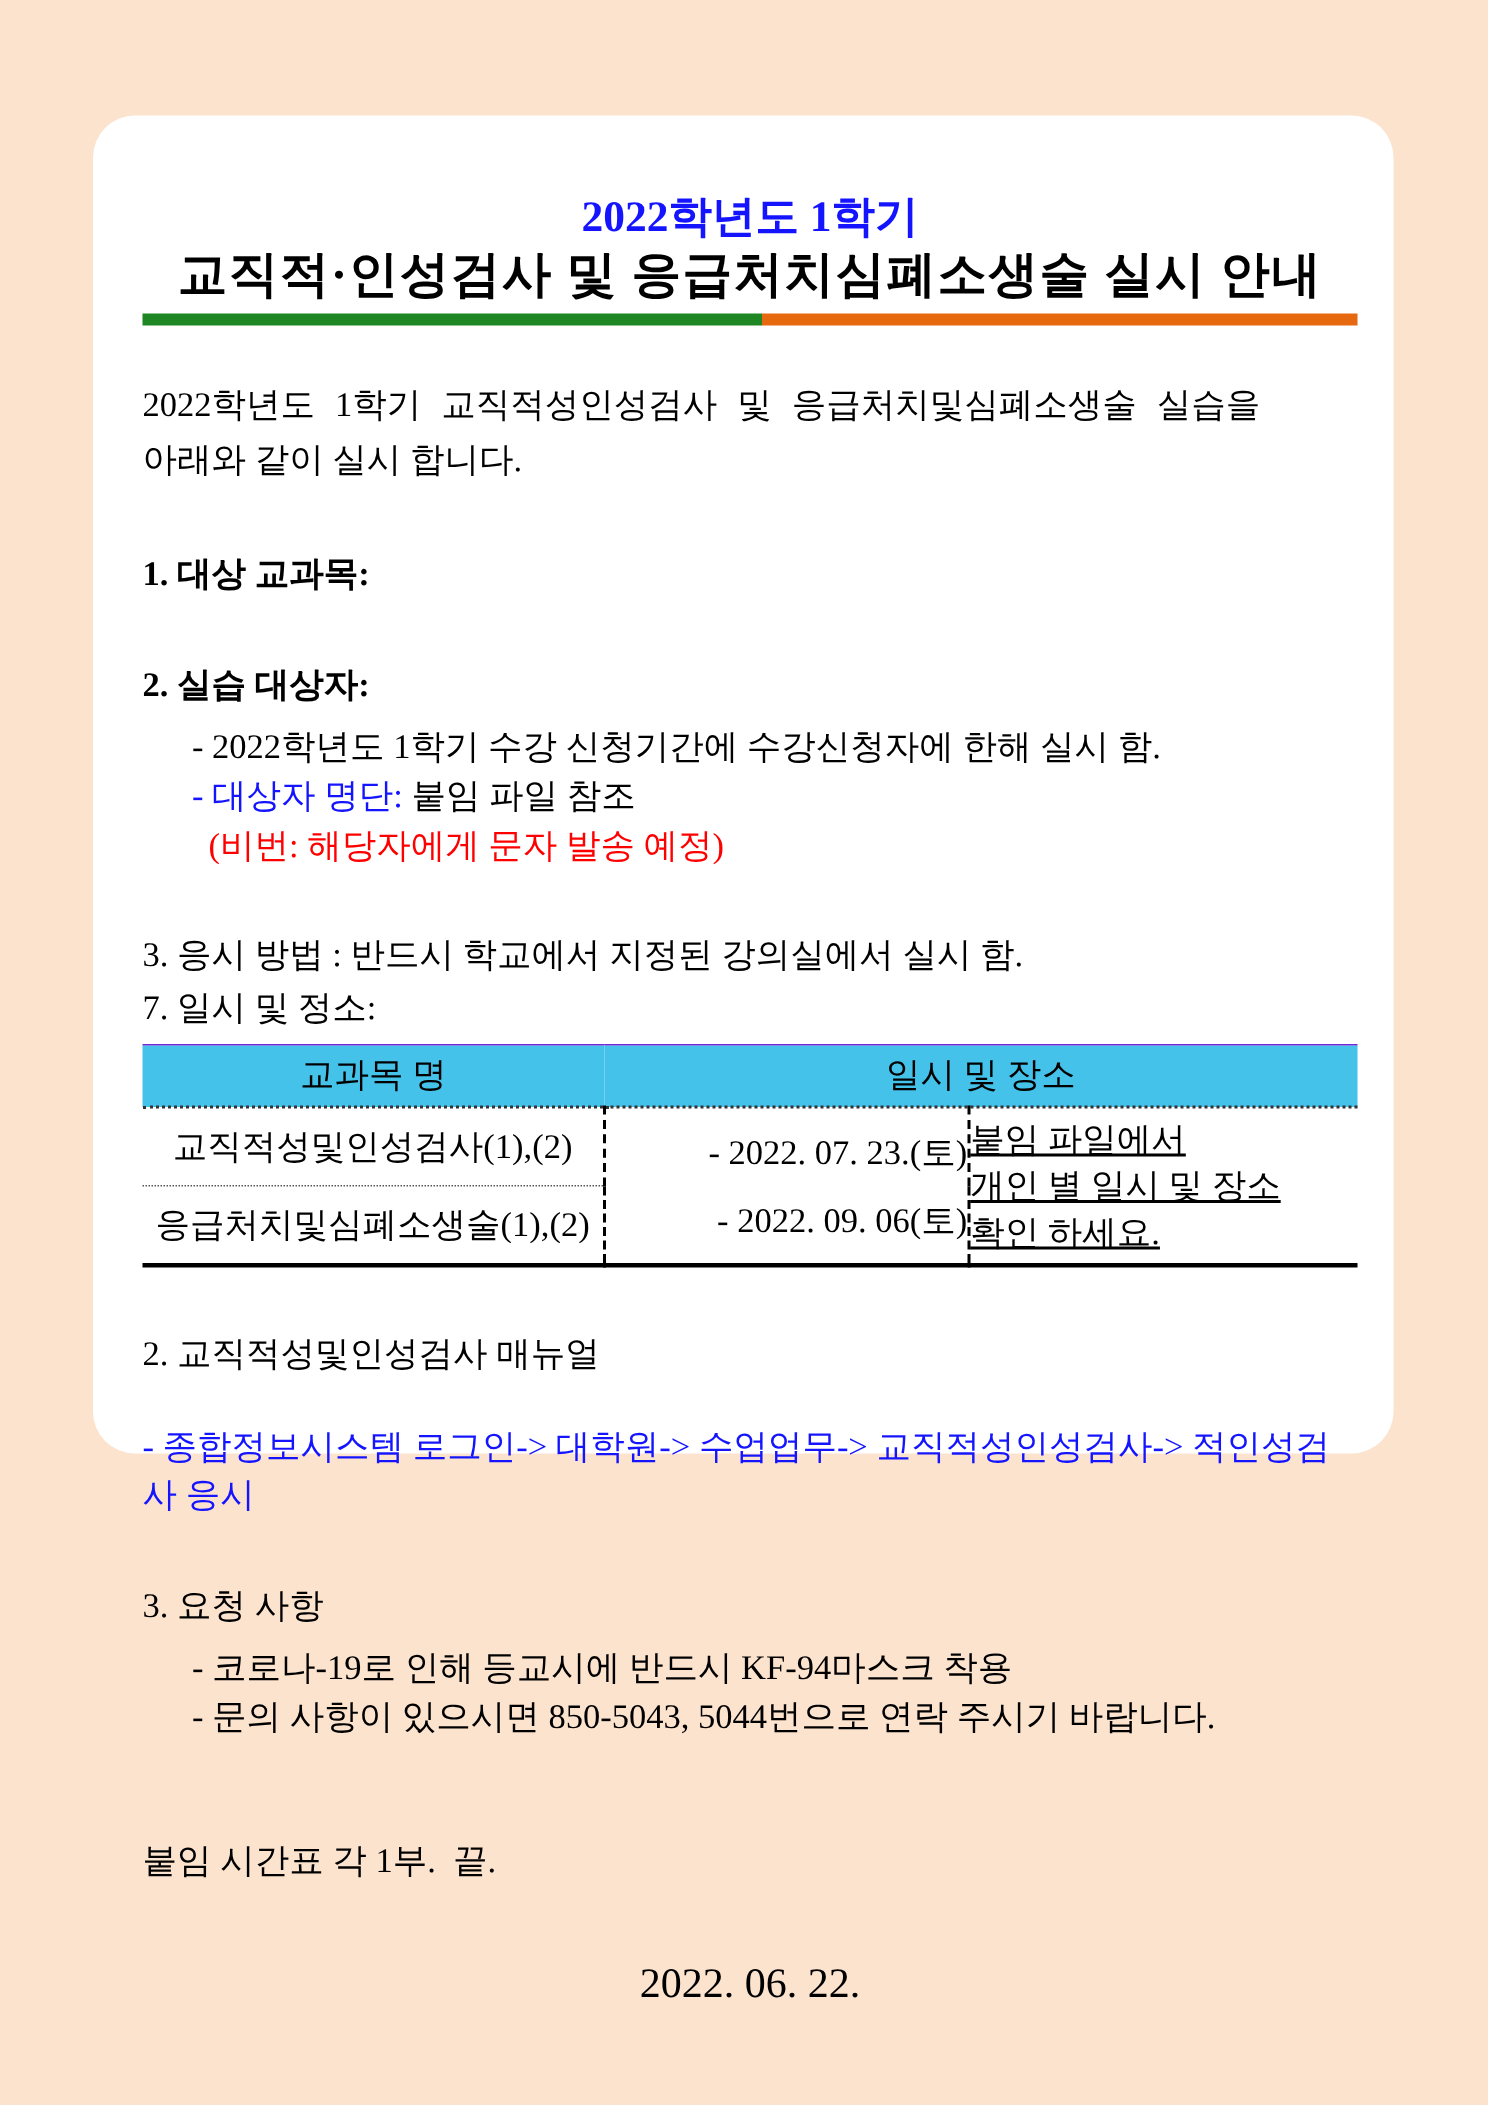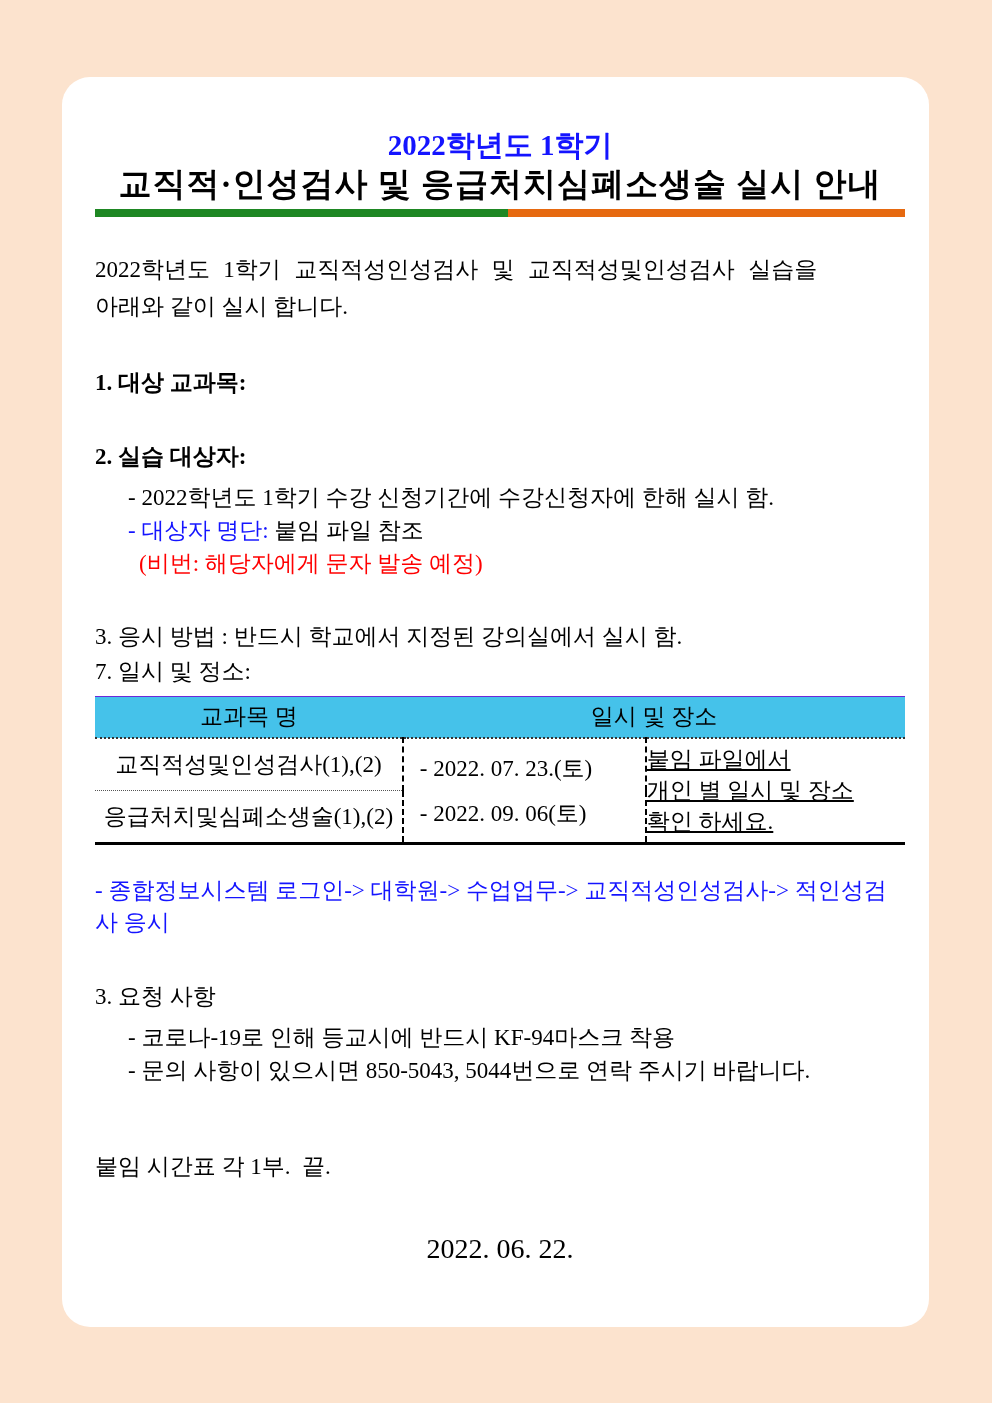--- a/index.html
+++ b/index.html
@@ -13,21 +13,21 @@
   * { box-sizing: border-box; margin: 0; padding: 0; }
   html, body {
     width: 992px; height: 1403px;
     font-family: "Liberation Serif", "DejaVu Serif", serif;
     color: #000;
   }
   body { background: var(--page-bg); position: relative; }
   .sheet {
     position: absolute;
     left: 62px; top: 77px;
-    width: 867px; height: 1250px;
+    width: 867px; height: 892px;
     background: #ffffff;
     border-radius: 28px;
     padding: 50px 24px 0 33px;
   }
   .title-semester {
     text-align: center;
     font-size: 29px;
     font-weight: bold;
     color: var(--accent-blue);
     line-height: 36px;
@@ -81,21 +81,21 @@
     border-right: 2px dashed #000;
     padding: 10px 0;
   }
   tr.row-first td.subject { border-bottom: 1px dotted #555; }
   td.dates {
     width: 30%;
     border-right: 2px dashed #000;
     padding-left: 16px;
     vertical-align: middle;
   }
-  td.dates div { line-height: 45px; }
+  td.dates div { line-height: 45px; text-align: right; }
   td.place { width: 32%; vertical-align: middle; text-decoration: underline; }
   td.place div { line-height: 31px; }
 
   .manual-heading { font-size: 23px; margin-top: 42px; line-height: 32px; }
   .manual-path { font-size: 23px; margin-top: 30px; line-height: 32px; color: var(--accent-blue); }
 
   .attachment { font-size: 23px; margin-top: 64px; line-height: 32px; white-space: pre-wrap; }
 
   .issue-date { text-align: center; font-size: 28px; margin-top: 48px; line-height: 36px; }
 </style>
@@ -105,21 +105,21 @@
 <div class="sheet">
 
   <div class="title-semester">2022학년도 1학기</div>
   <div class="title-main">교직적·인성검사 및 응급처치심폐소생술 실시 안내</div>
   <div class="title-underline">
     <div class="seg-green"></div>
     <div class="seg-orange"></div>
   </div>
 
   <div class="intro">
-    <div class="justified">2022학년도 1학기 교직적성인성검사 및 교직적성및인성검사 실습을</div>
+    <div class="justified">2022학년도 1학기 교직적성인성검사 및 응급처치및심폐소생술 실습을</div>
     <div>아래와 같이 실시 합니다.</div>
   </div>
 
   <div class="sec-heading">1. 대상 교과목:</div>
 
   <div class="sec-heading">2. 실습 대상자:</div>
   <div class="items">
     <div class="item">- 2022학년도 1학기 수강 신청기간에 수강신청자에 한해 실시 함.</div>
     <div class="item"><span class="blue">- 대상자 명단:</span><span> 붙임 파일 참조</span></div>
     <div class="note-red">(비번: 해당자에게 문자 발송 예정)</div>
@@ -147,20 +147,21 @@
           <div>개인 별 일시 및 장소</div>
           <div>확인 하세요.</div>
         </td>
       </tr>
       <tr>
         <td class="subject">응급처치및심폐소생술(1),(2)</td>
       </tr>
     </tbody>
   </table>
 
+  <div class="manual-heading">2. 교직적성및인성검사 매뉴얼</div>
   <div class="manual-path">- 종합정보시스템 로그인-&gt; 대학원-&gt; 수업업무-&gt; 교직적성인성검사-&gt; 적인성검사 응시</div>
 
   <div class="sec-heading plain">3. 요청 사항</div>
   <div class="items">
     <div class="item">- 코로나-19로 인해 등교시에 반드시 KF-94마스크 착용</div>
     <div class="item">- 문의 사항이 있으시면 850-5043, 5044번으로 연락 주시기 바랍니다.</div>
   </div>
 
   <div class="attachment">붙임 시간표 각 1부.  끝.</div>
 

